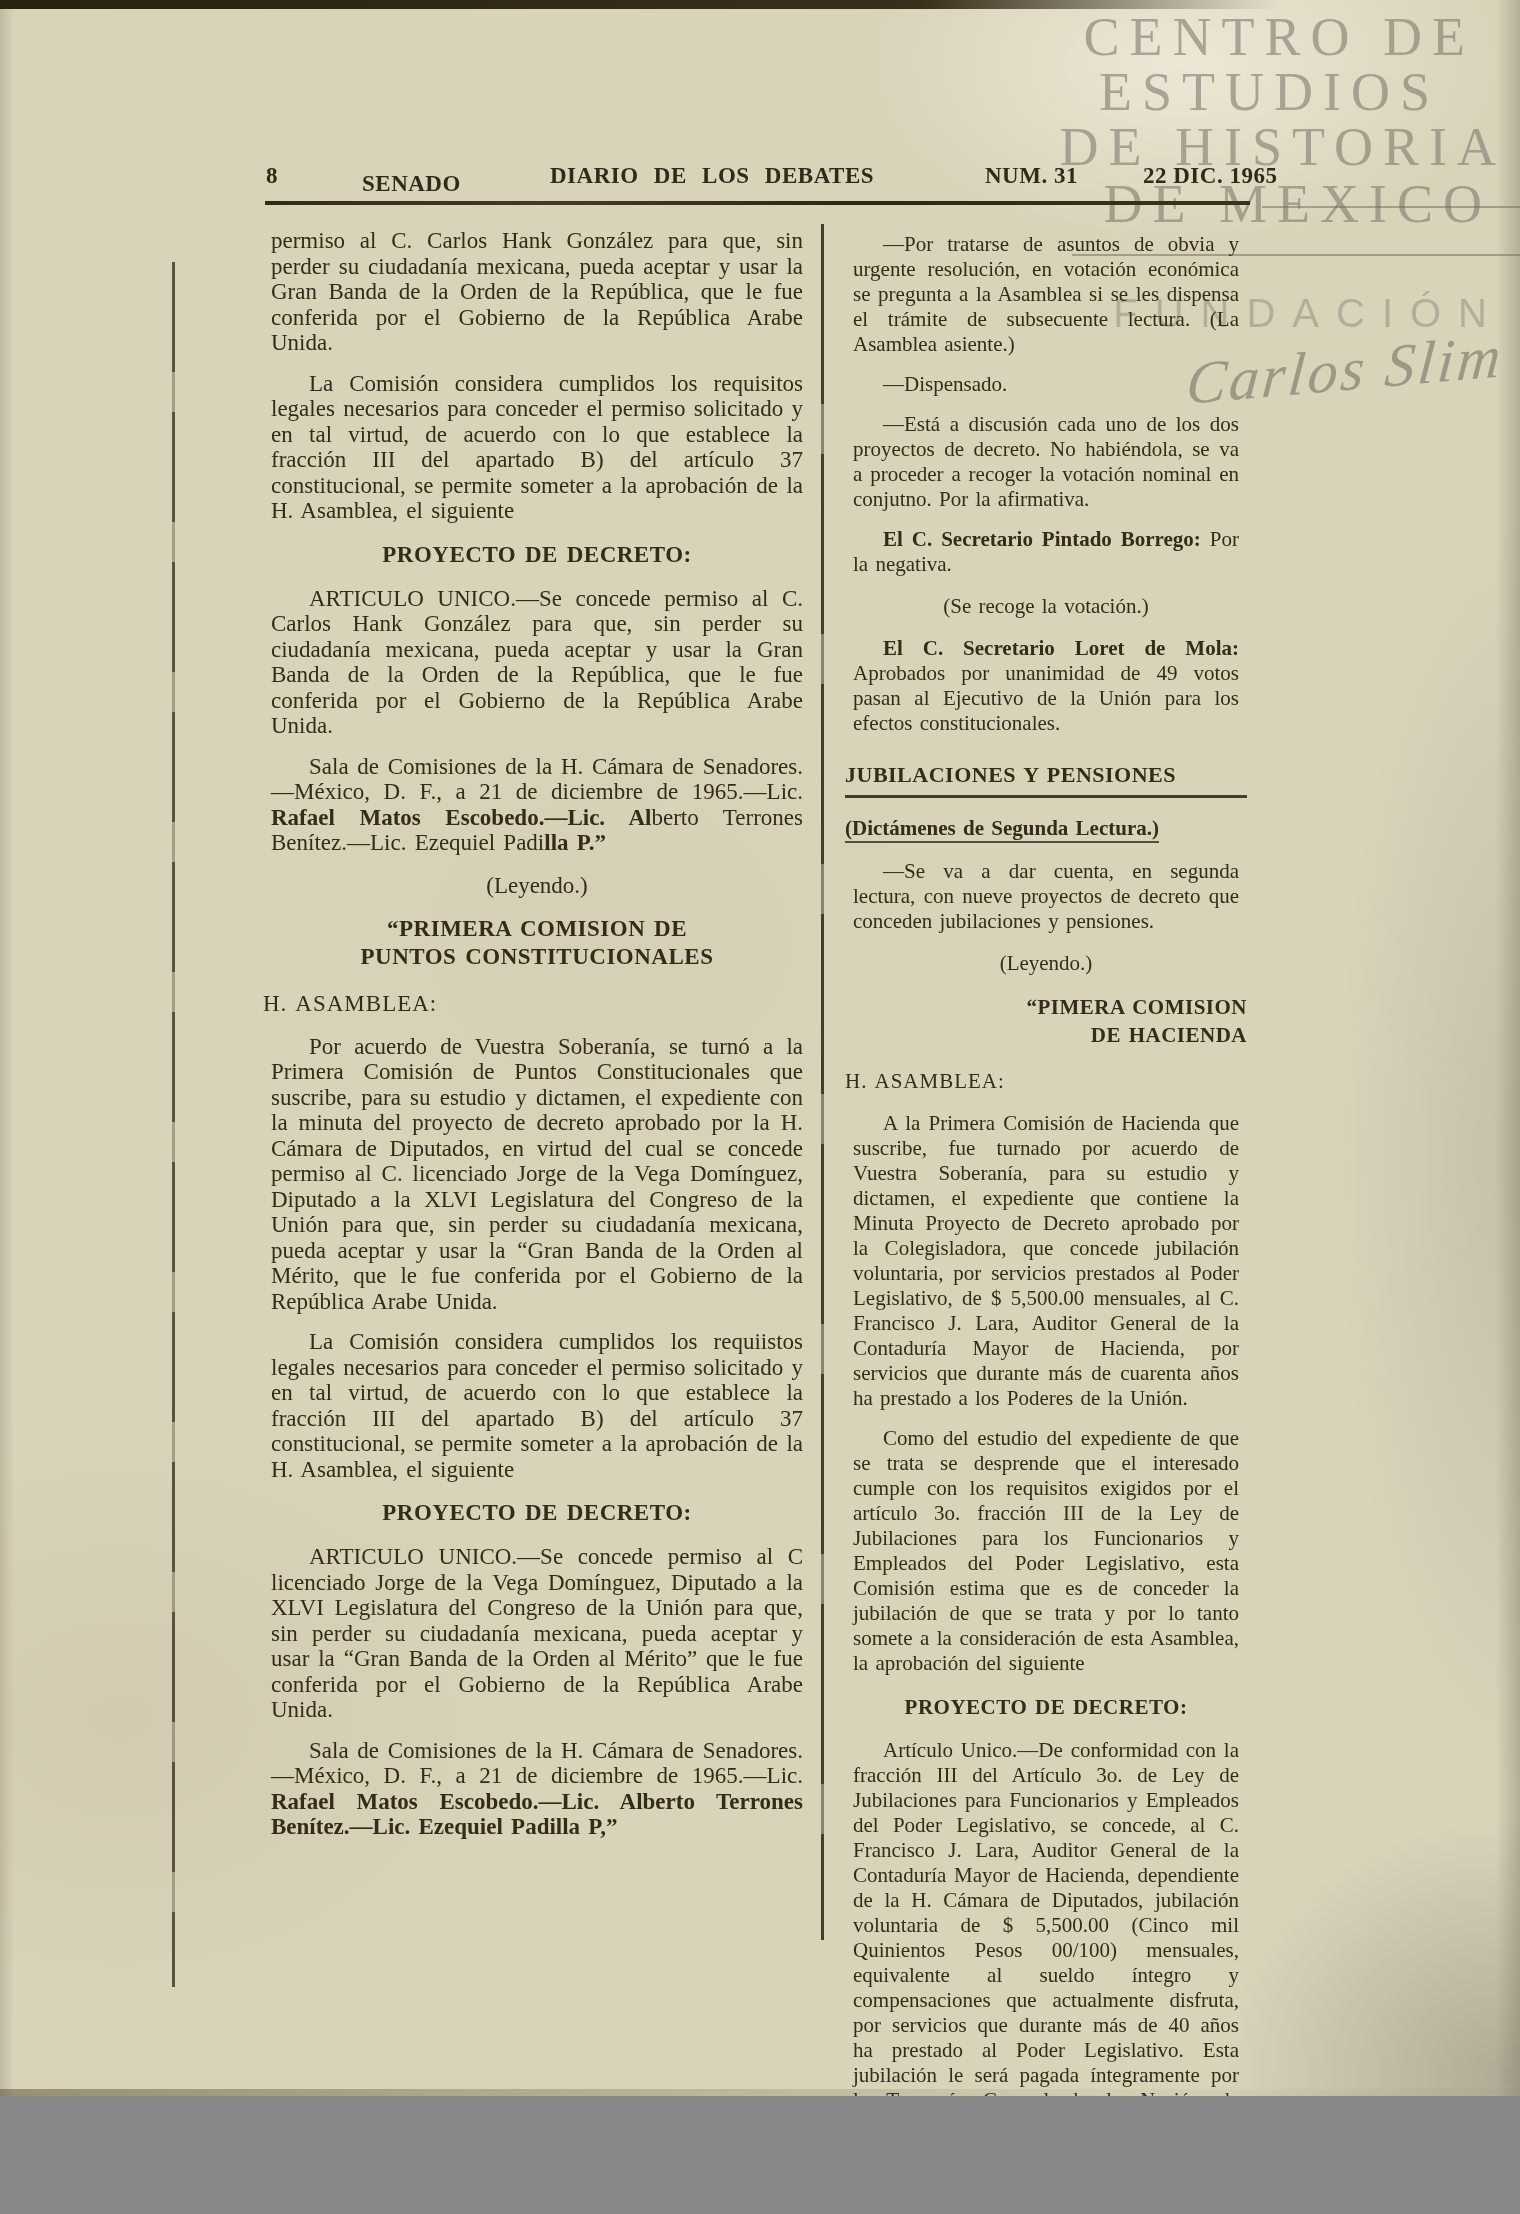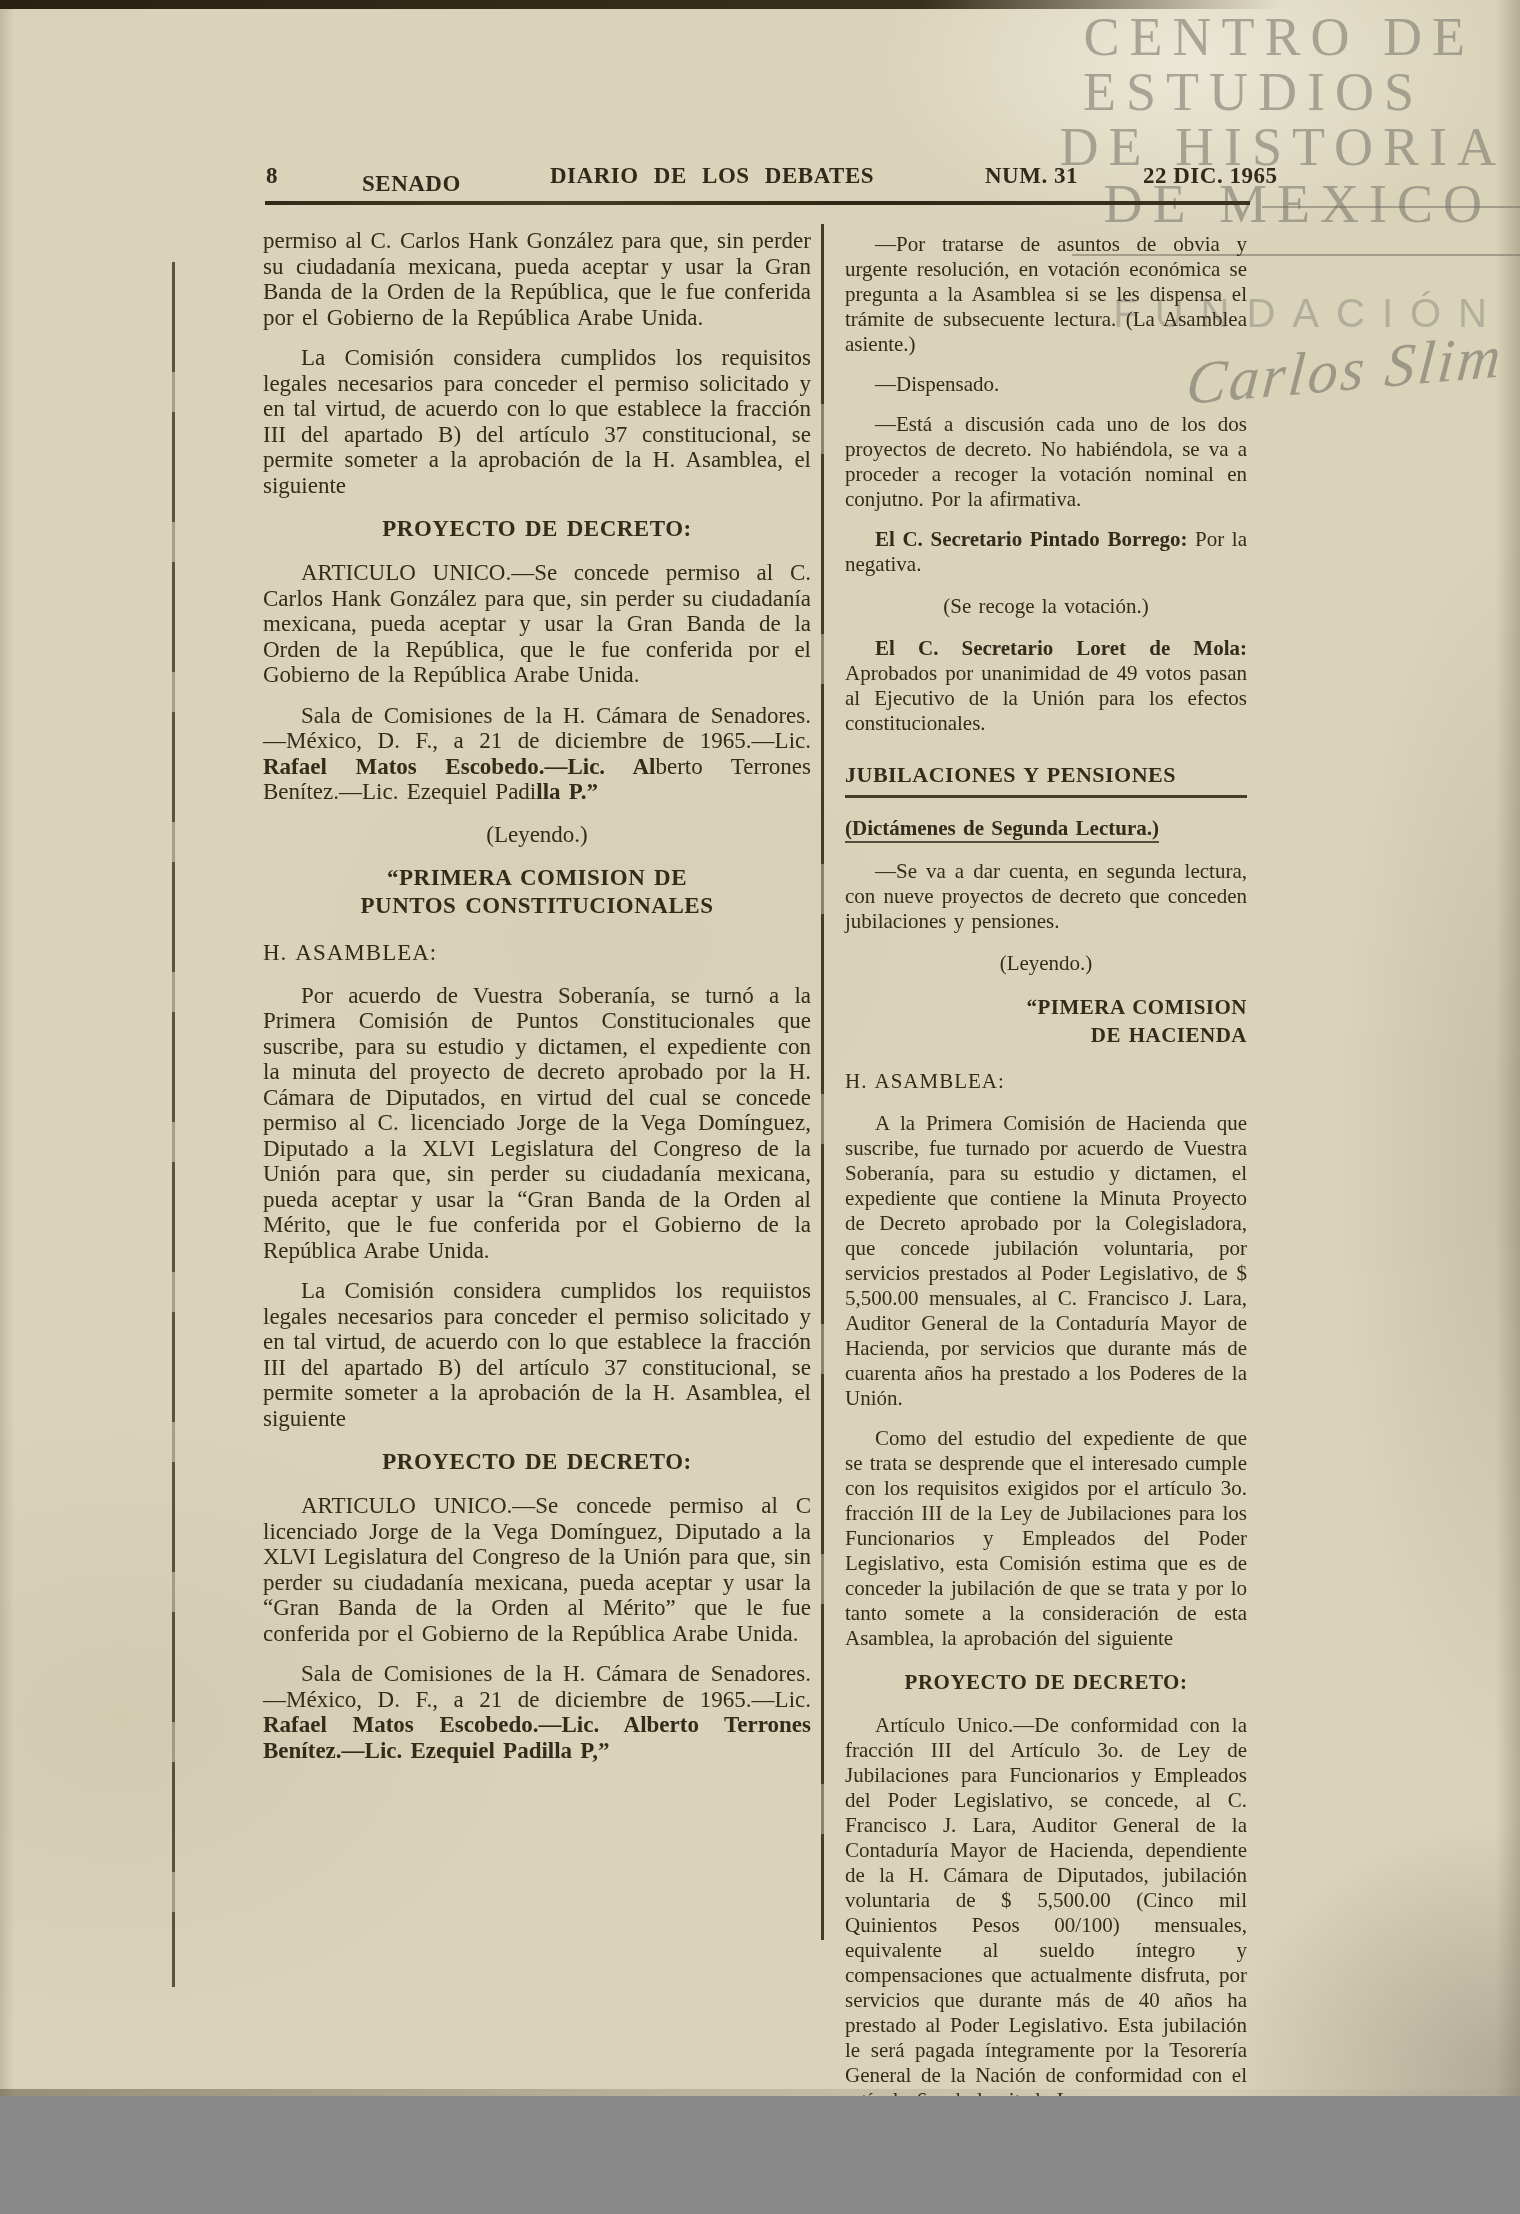--- a/index.html
+++ b/index.html
@@ -23,21 +23,21 @@
     background:linear-gradient(to right,#2a2211 0%,#382f1c 72%,rgba(56,48,29,0) 100%);}
   .edge-bottom{position:absolute;left:0;bottom:0;width:100%;height:7px;
     background:linear-gradient(to right,rgba(70,60,38,0.45),rgba(70,60,38,0.04) 75%);}
 
   
   .watermark{position:absolute;inset:0;pointer-events:none;}
   .wm-line{position:absolute;color:rgba(122,117,106,0.58);
     font-family:"Liberation Serif","DejaVu Serif",serif;
     font-size:54px;letter-spacing:10px;white-space:nowrap;}
   .wm1{top:6px;right:45px;}
-  .wm2{top:61px;right:96px;}
+  .wm2{top:61px;right:80px;}
   .wm3{top:116px;right:14px;}
   .wm4{top:173px;right:28px;}
   .wm-rule{position:absolute;background:rgba(110,104,92,0.5);height:2px;}
   .wm-rule1{top:206px;left:1262px;width:258px;}
   .wm-rule2{top:254px;left:1072px;width:448px;}
   .wm-foundation{position:absolute;top:291px;right:16px;
     font-family:"Liberation Sans","DejaVu Sans",sans-serif;
     font-size:40px;letter-spacing:17px;color:rgba(148,143,131,0.55);white-space:nowrap;}
   .wm-signature{position:absolute;top:336px;right:16px;
     font-style:italic;font-size:60px;color:rgba(108,102,92,0.55);
@@ -59,21 +59,21 @@
     background:repeating-linear-gradient(to bottom,
       rgba(48,38,22,0.75) 0 110px, rgba(48,38,22,0.30) 110px 150px);}
   .col-divider{position:absolute;left:821px;top:224px;width:3px;height:1716px;
     background:repeating-linear-gradient(to bottom,
       rgba(42,33,18,0.85) 0 180px, rgba(42,33,18,0.45) 180px 230px);}
 
   
   .col{position:absolute;text-align:justify;}
   .col-left{left:263px;top:228px;width:548px;font-size:23px;line-height:25.5px;word-spacing:2.5px;}
   .col-right{left:845px;top:232px;width:402px;font-size:21px;line-height:25px;word-spacing:2px;}
-  .para{margin:0 0 15px;text-align:justify;text-indent:38px;}
+  .para{margin:0 8px 15px;text-align:justify;text-indent:38px;}
   .col-right .para{text-indent:30px;}
   .noindent{text-indent:0 !important;}
   .b{font-weight:bold;}
   .center-line{text-align:center;margin:17px 0;}
   .label-line{margin:20px 0 17px;letter-spacing:1px;}
   .h-block{font-weight:bold;margin:17px 0;line-height:28px;letter-spacing:0.5px;}
   .h-center{text-align:center;}
   .h-right{text-align:right;}
   .h-rule{font-weight:bold;font-size:22px;letter-spacing:0.5px;
     border-bottom:3px solid rgba(53,43,27,0.9);padding-bottom:8px;margin:26px 0 18px;

